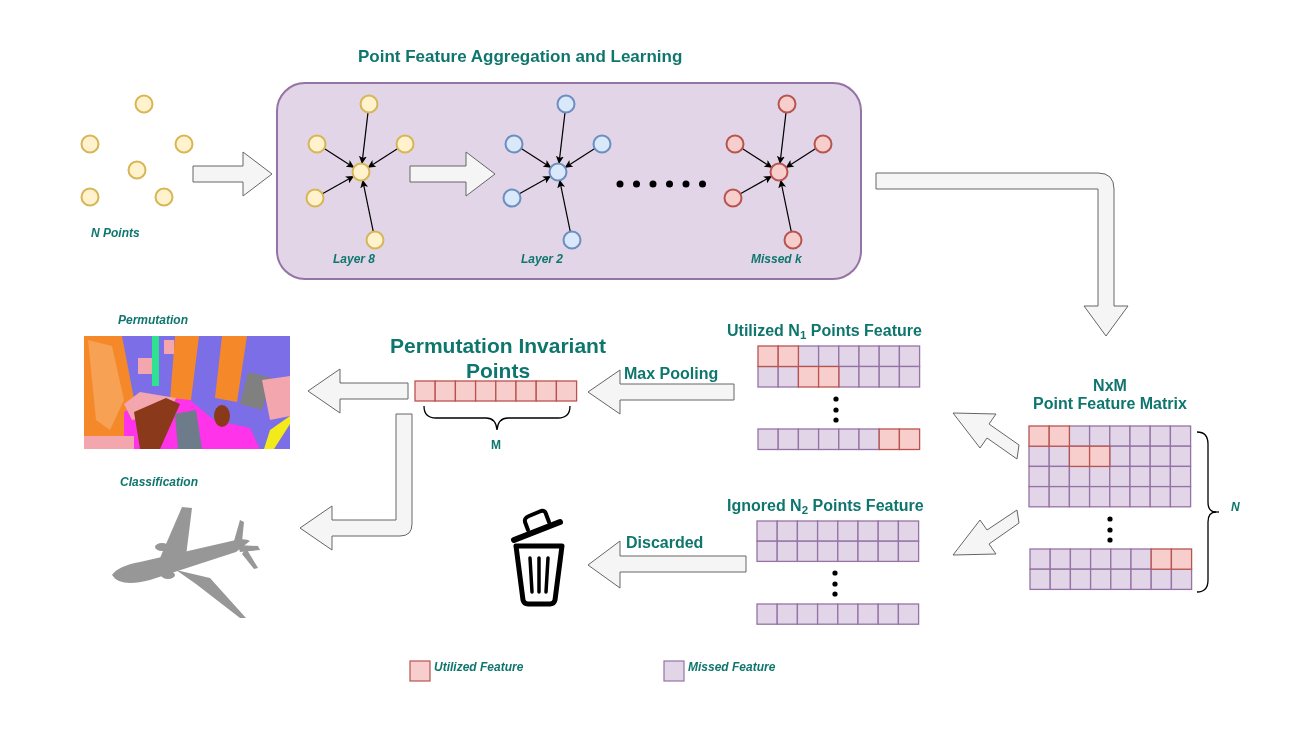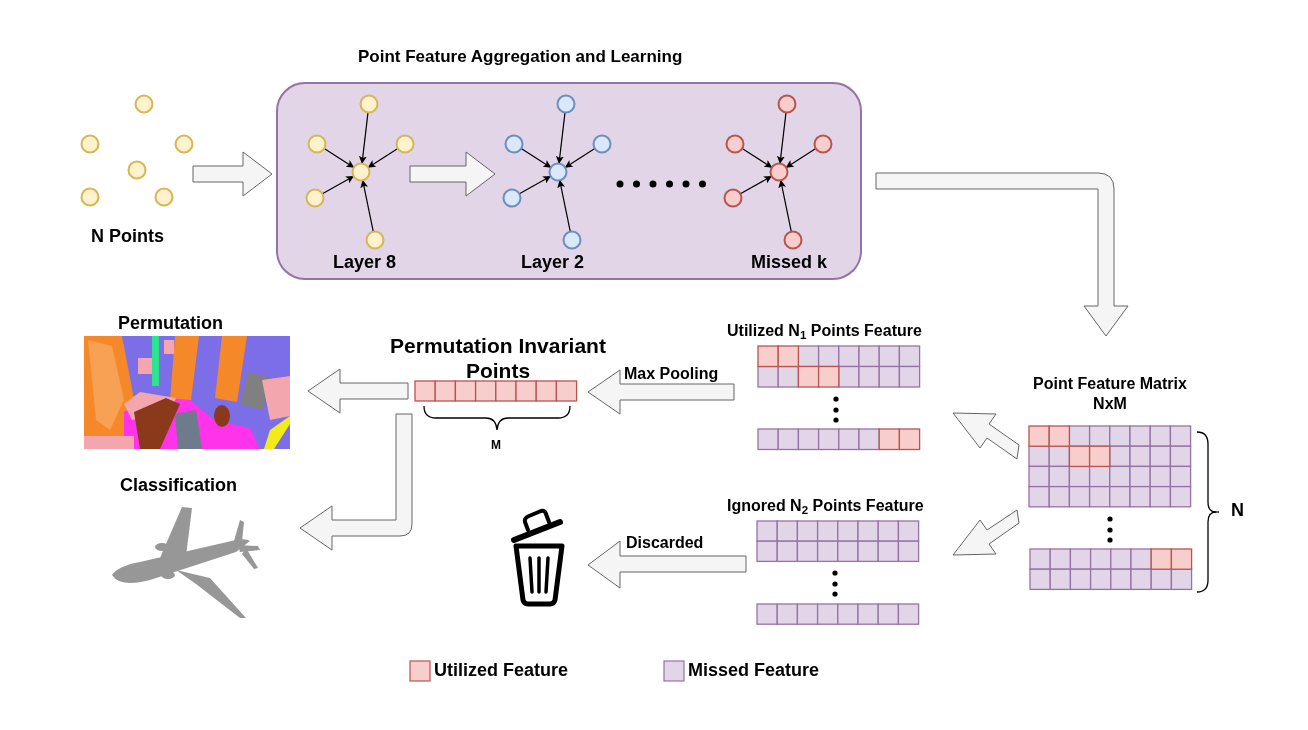--- a/index.html
+++ b/index.html
@@ -1,19 +1,19 @@
 <!DOCTYPE html>
 <html><head>
 <meta charset="utf-8">
 <style>
   html, body { margin:0; padding:0; background:#ffffff; }
   body { width:1308px; height:730px; position:relative; overflow:hidden; font-family:"Liberation Sans", sans-serif; }
   svg#canvas { position:absolute; left:0; top:0; }
-  .lbl { position:absolute; font-family:"Liberation Sans", sans-serif; font-weight:bold; color:#000000; white-space:nowrap; }
-  .t18 { font-size:18px; }
+  .lbl { position:absolute; font-family:"Liberation Sans", sans-serif; font-weight:bold; color:#0f766e; white-space:nowrap; }
+  .t18 { font-size:12px;font-style:italic; }
   .t17 { font-size:17px; }
   .t16 { font-size:16px; }
   .t15 { font-size:21px; }
   .t12 { font-size:12px; }
   .center { text-align:center; }
   sub { font-size:0.72em; vertical-align:-0.25em; }
 </style>
 </head>
 <body>
 
@@ -278,22 +278,22 @@
   <rect x="664" y="661" width="20" height="20" fill="#e1d5e7" stroke="#9673a6" stroke-width="1.2"></rect>
 </svg>
 
 <div class="lbl t17" style="left:358px; top:47px;">Point Feature Aggregation and Learning</div>
 <div class="lbl t18" style="left:91px; top:226px;">N  Points</div>
 <div class="lbl t18" style="left:333px; top:252px;">Layer 8</div>
 <div class="lbl t18" style="left:521px; top:252px;">Layer 2</div>
 <div class="lbl t18" style="left:751px; top:252px;">Missed k</div>
 
 <div class="lbl t16 center" style="left:1002px; top:375px; width:216px;">
+  <div style="margin-top:2px;">NxM</div>
   <div>Point Feature Matrix</div>
-  <div style="margin-top:2px;">NxM</div>
 </div>
 <div class="lbl t18" style="left:1231px; top:500px;">N</div>
 
 <div class="lbl t16" style="left:727px; top:322px;"><span>Utilized N</span><sub>1</sub><span style="white-space:pre;"> Points Feature</span></div>
 <div class="lbl t16" style="left:727px; top:497px;"><span>Ignored N</span><sub>2</sub><span style="white-space:pre;"> Points Feature</span></div>
 
 <div class="lbl t16" style="left:624px; top:365px;">Max Pooling</div>
 <div class="lbl t16" style="left:626px; top:534px;">Discarded</div>
 
 <div class="lbl t15 center" style="left:388px; top:334px; width:220px;">

